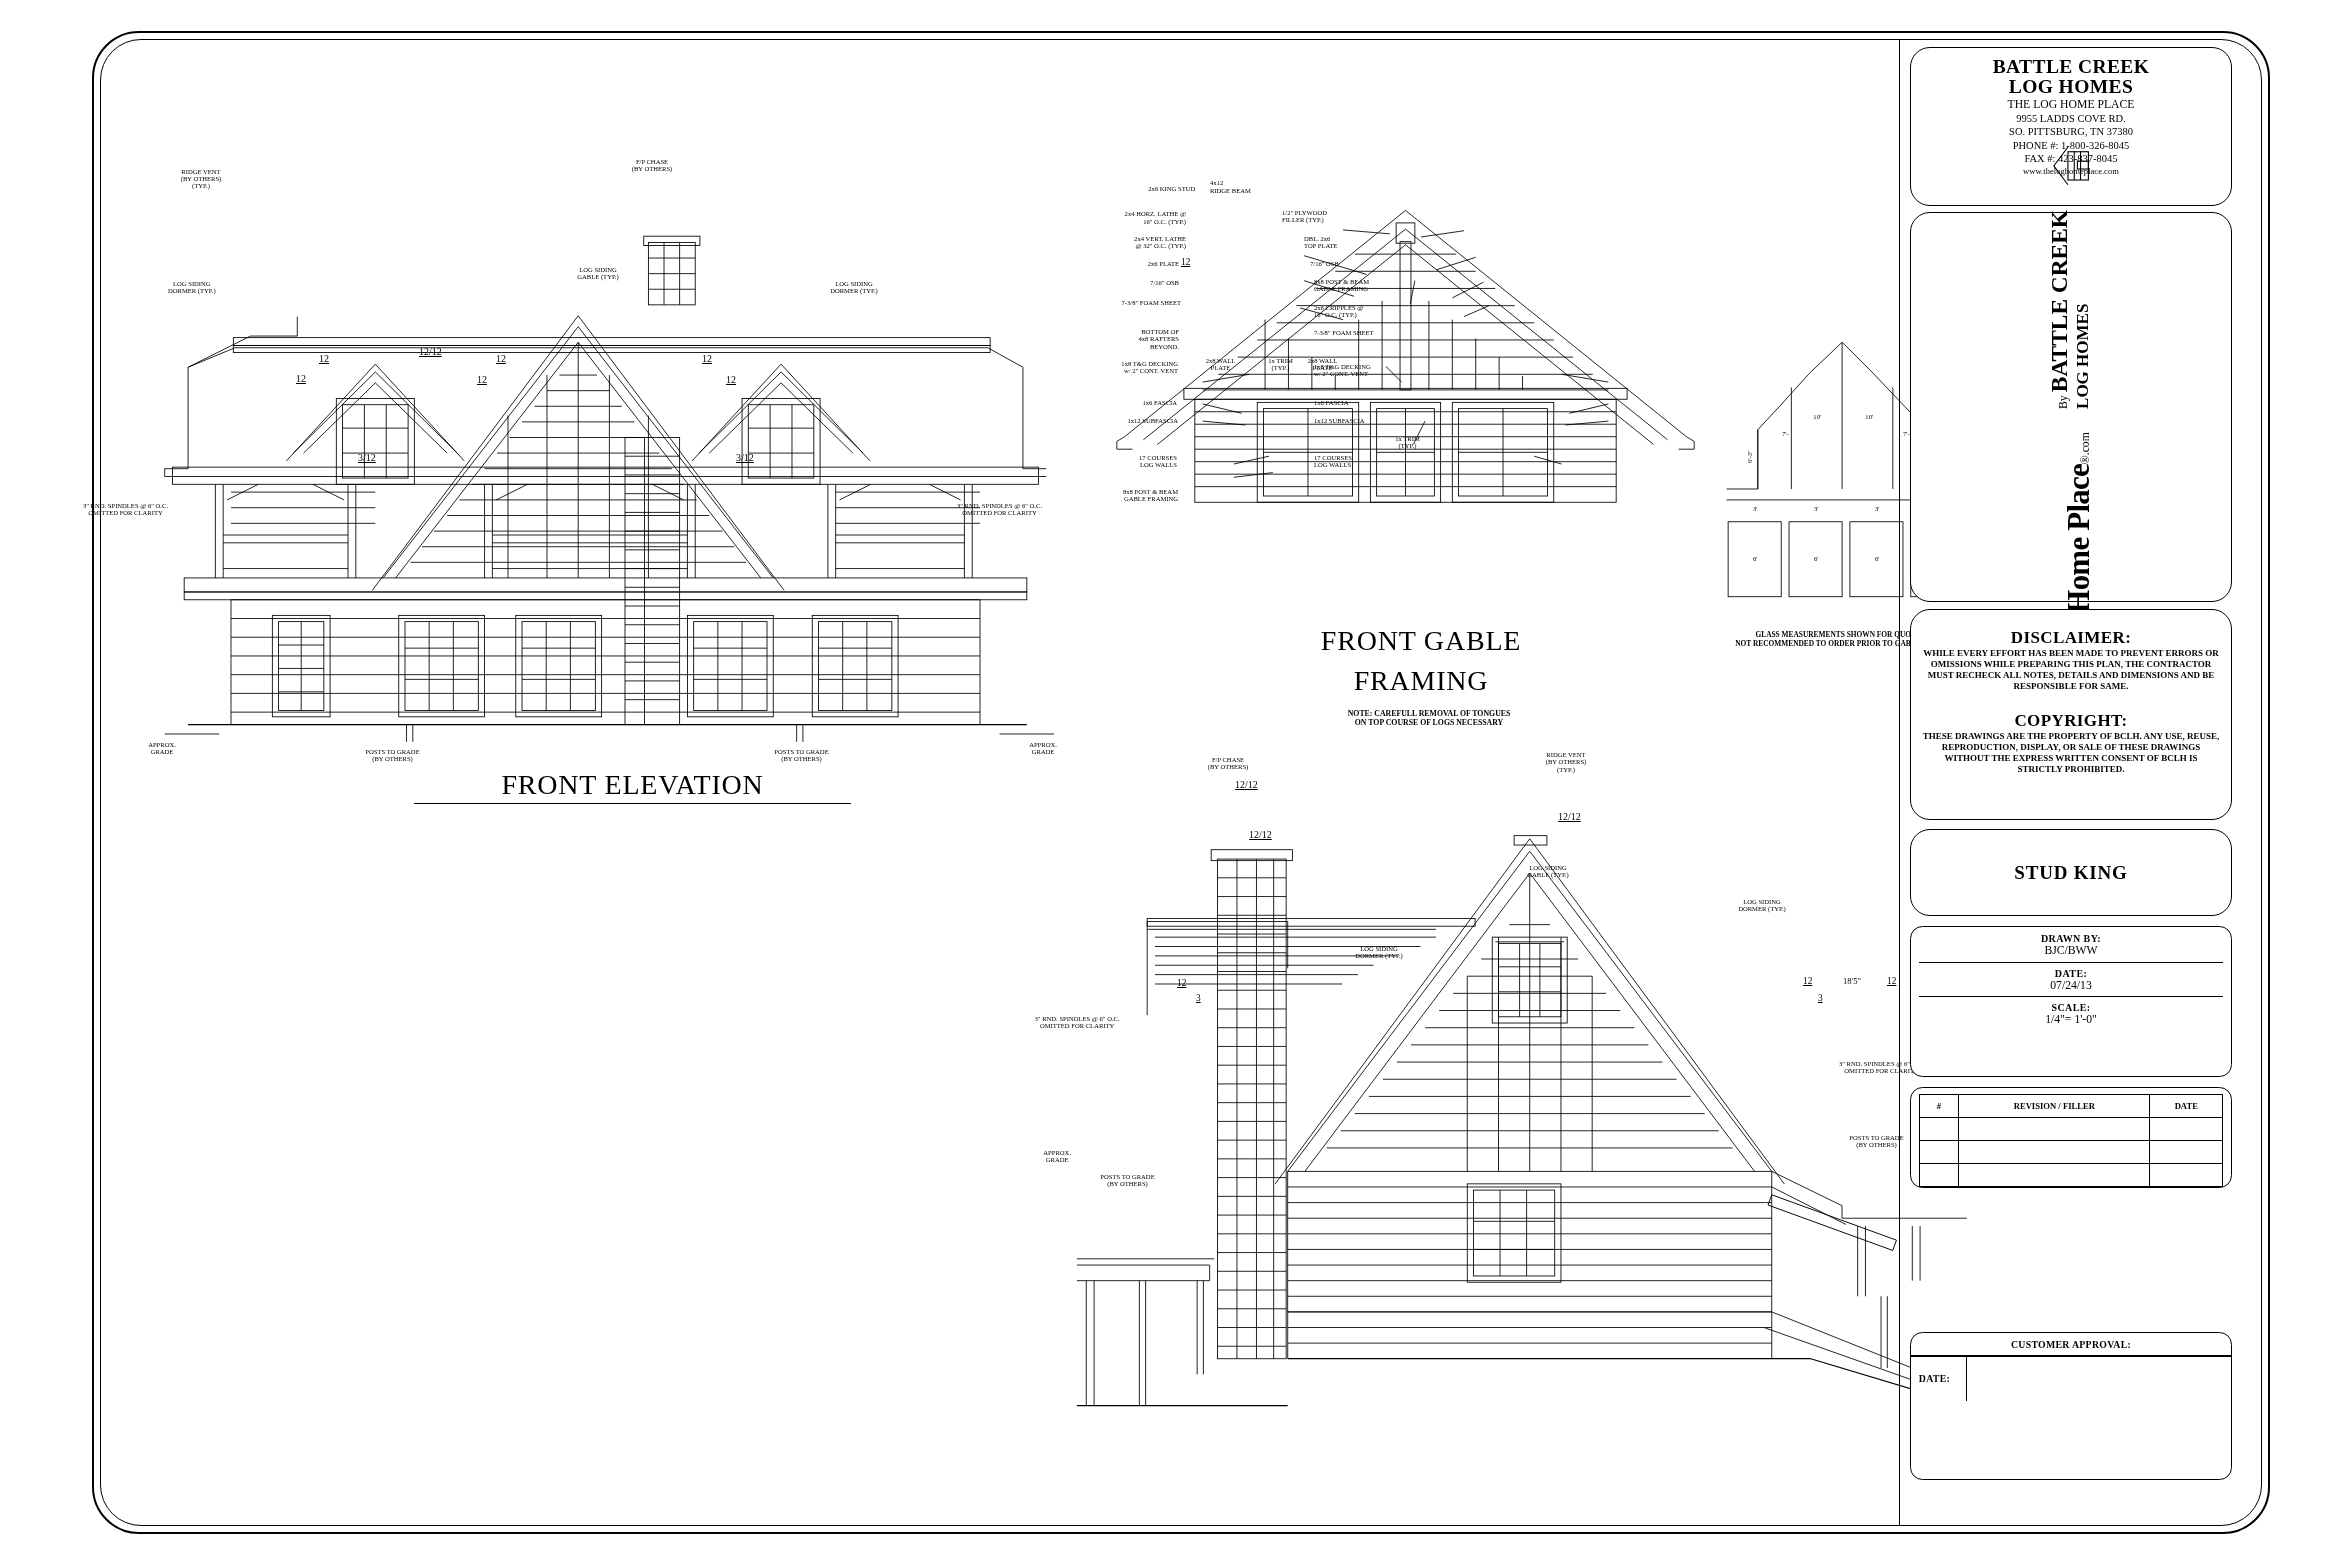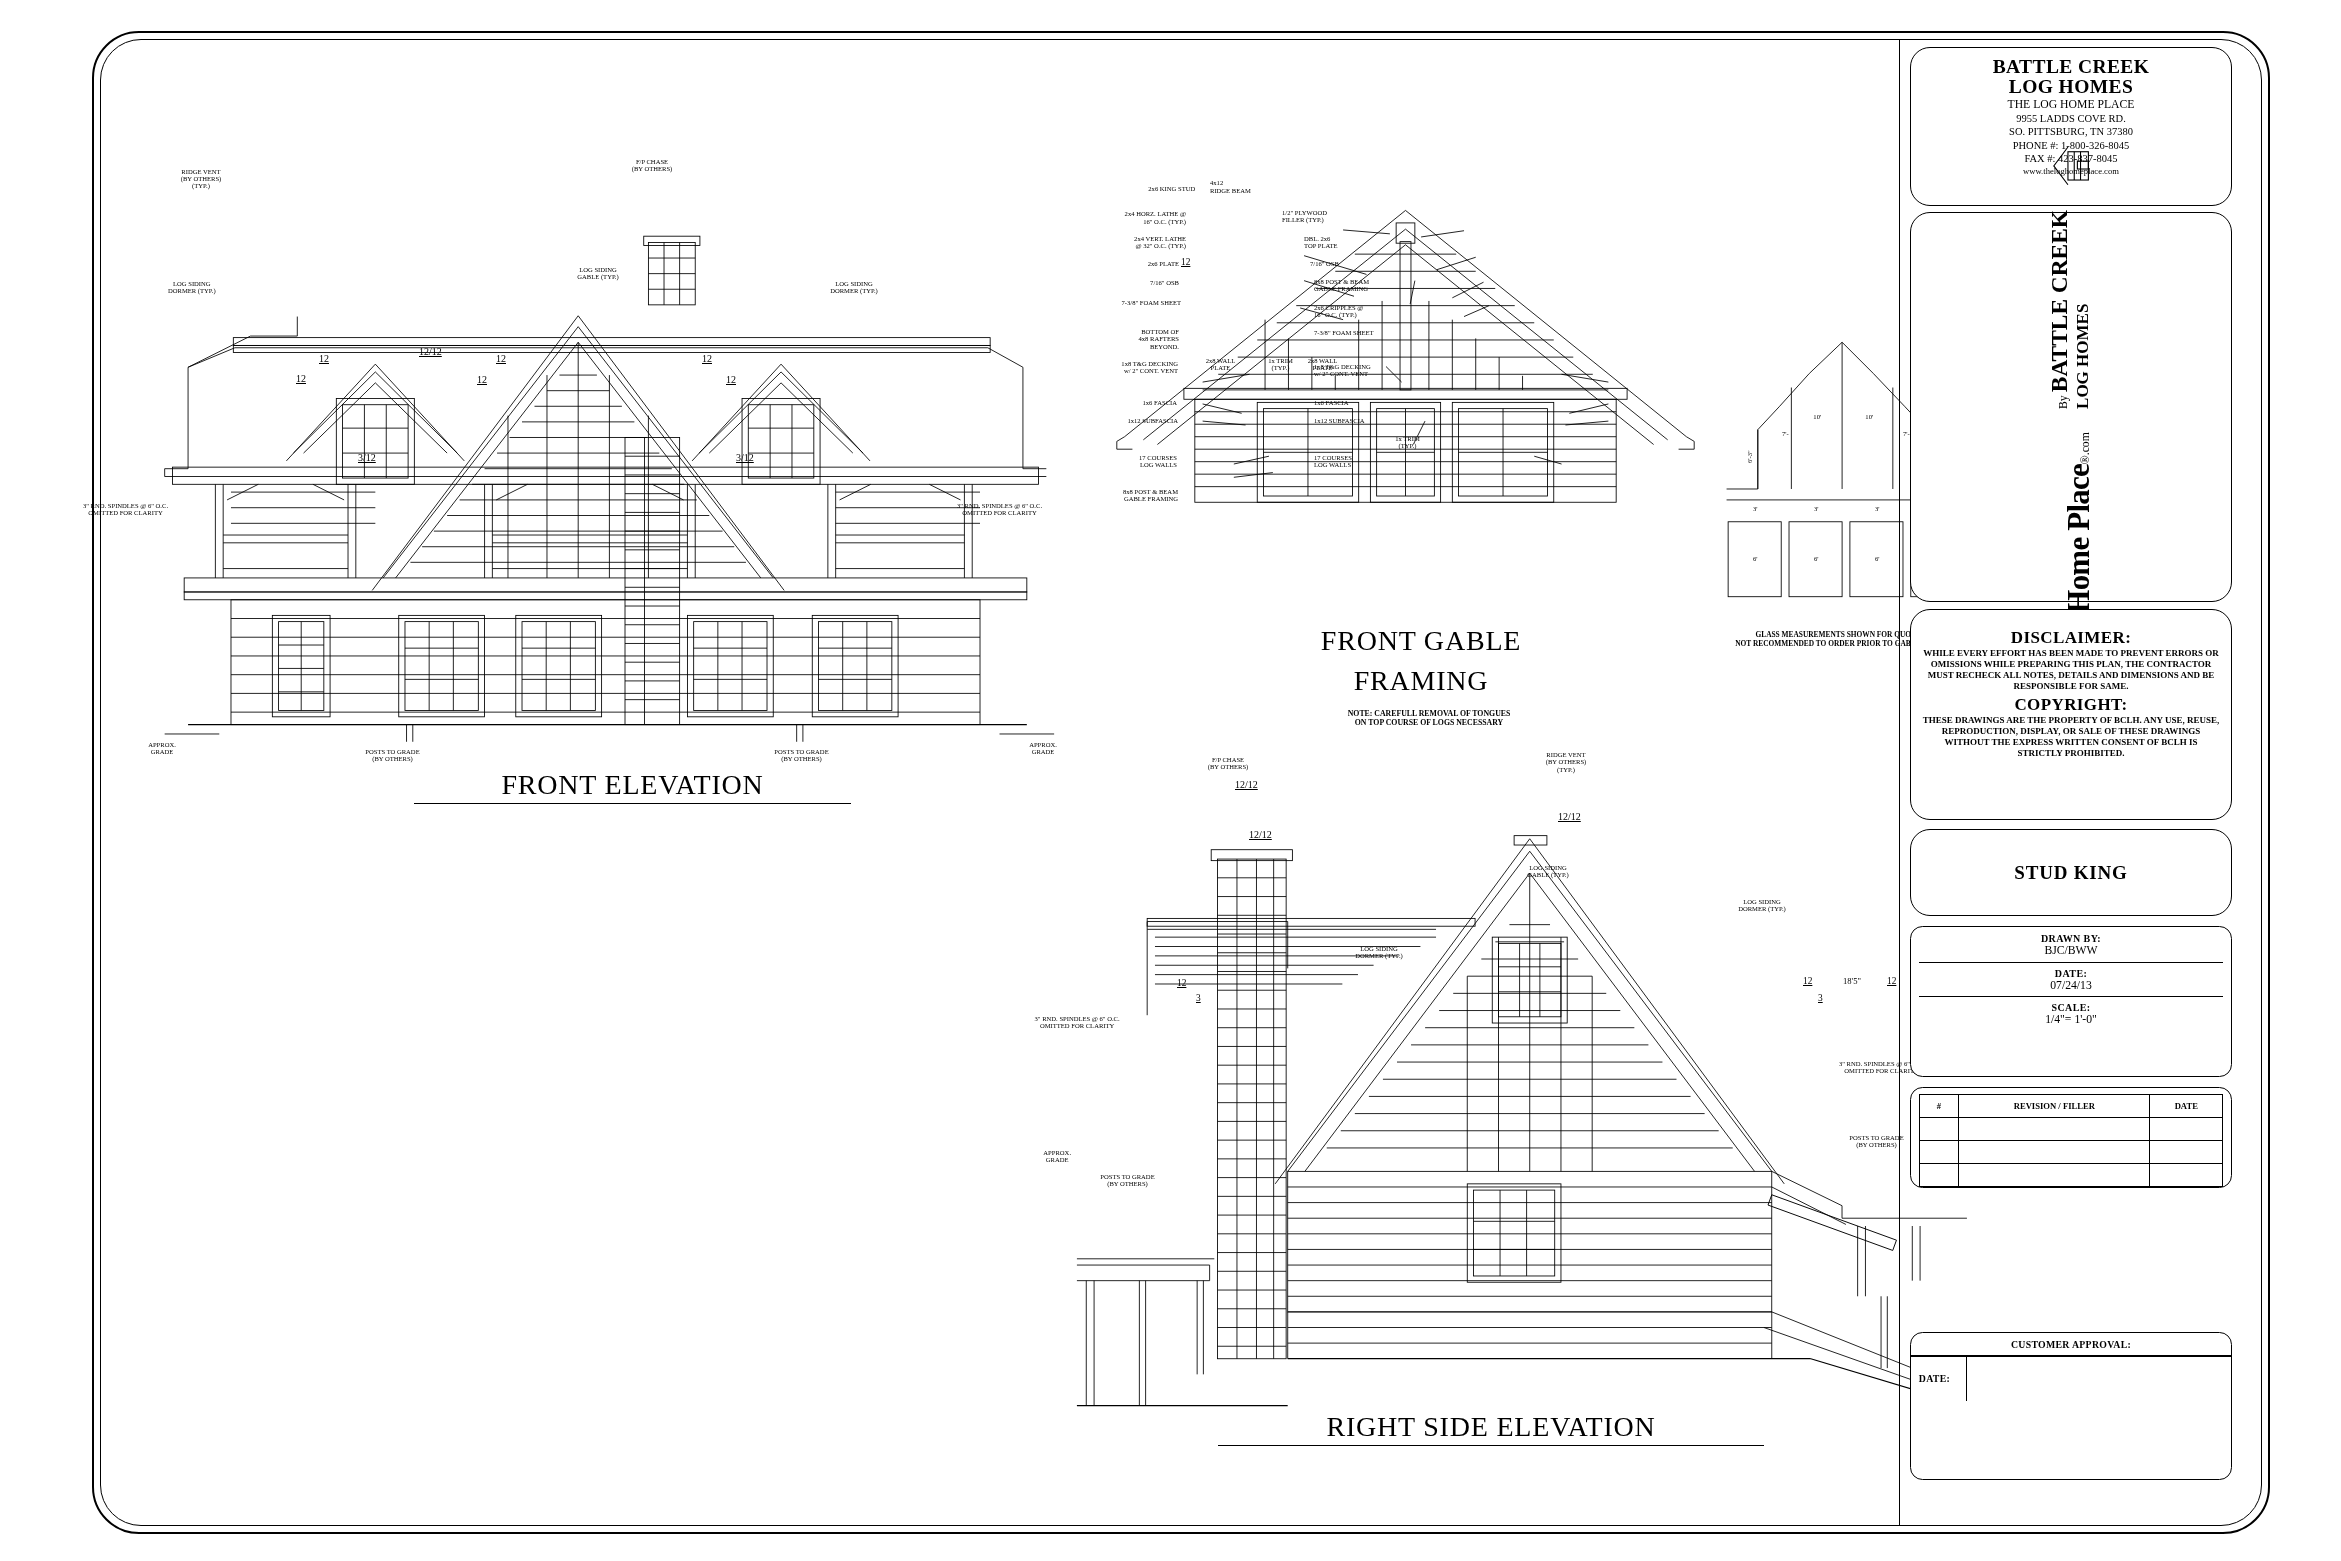--- a/index.html
+++ b/index.html
@@ -530,21 +530,20 @@
     <div class="callout c" style="left:874px;top:326px;width:70px;white-space:pre-line;">APPROX.
 GRADE</div>
     <div class="callout c" style="left:-7.8px;top:368px;width:70px;white-space:pre-line;">APPROX.
 GRADE</div>
     <div class="callout c" style="left:47px;top:392px;width:101px;white-space:pre-line;">POSTS TO GRADE
 (BY OTHERS)</div>
     <div class="callout c" style="left:796px;top:353px;width:101px;white-space:pre-line;">POSTS TO GRADE
 (BY OTHERS)</div>
   </div>
 
-  <div class="dwg-title ul" style="left:1218px;top:1411px;width:546px;">RIGHT SIDE ELEVATION</div>
 
   <div class="titleblock">
     <div class="tb-divider"></div>
 
     <div class="tb-box" style="top:7.8px;height:159px;padding-top:9.4px;">
       <div class="company-name">BATTLE CREEK</div>
       <div class="company-name">LOG HOMES</div>
       <div class="company-sub">THE LOG HOME PLACE</div>
       <div class="company-line">9955 LADDS COVE RD.</div>
       <div class="company-line">SO. PITTSBURG, TN 37380</div>
@@ -575,21 +574,21 @@
               <rect x="24" y="34" width="10" height="14"></rect>
             </g>
           </svg>
         </span>
       </div>
     </div>
 
     <div class="tb-box" style="top:570px;height:211px;padding-top:18px;">
       <div class="tb-title">DISCLAIMER:</div>
       <div class="tb-body">WHILE EVERY EFFORT HAS BEEN MADE TO PREVENT ERRORS OR OMISSIONS WHILE PREPARING THIS PLAN, THE CONTRACTOR MUST RECHECK ALL NOTES, DETAILS AND DIMENSIONS AND BE RESPONSIBLE FOR SAME.</div>
-      <div class="tb-title" style="margin-top:3px;">COPYRIGHT:</div>
+      <div class="tb-title" style="margin-top:19px;">COPYRIGHT:</div>
       <div class="tb-body">THESE DRAWINGS ARE THE PROPERTY OF BCLH. ANY USE, REUSE, REPRODUCTION, DISPLAY, OR SALE OF THESE DRAWINGS WITHOUT THE EXPRESS WRITTEN CONSENT OF BCLH IS STRICTLY PROHIBITED.</div>
     </div>
 
     <div class="tb-box" style="top:790px;height:87px;display:flex;align-items:center;justify-content:center;">
       <div class="client-name">STUD KING</div>
     </div>
 
     <div class="tb-box small-radius" style="top:887px;height:151px;padding-top:6.2px;">
       <div class="kv-label">DRAWN BY:</div>
       <div class="kv-value">BJC/BWW</div>

